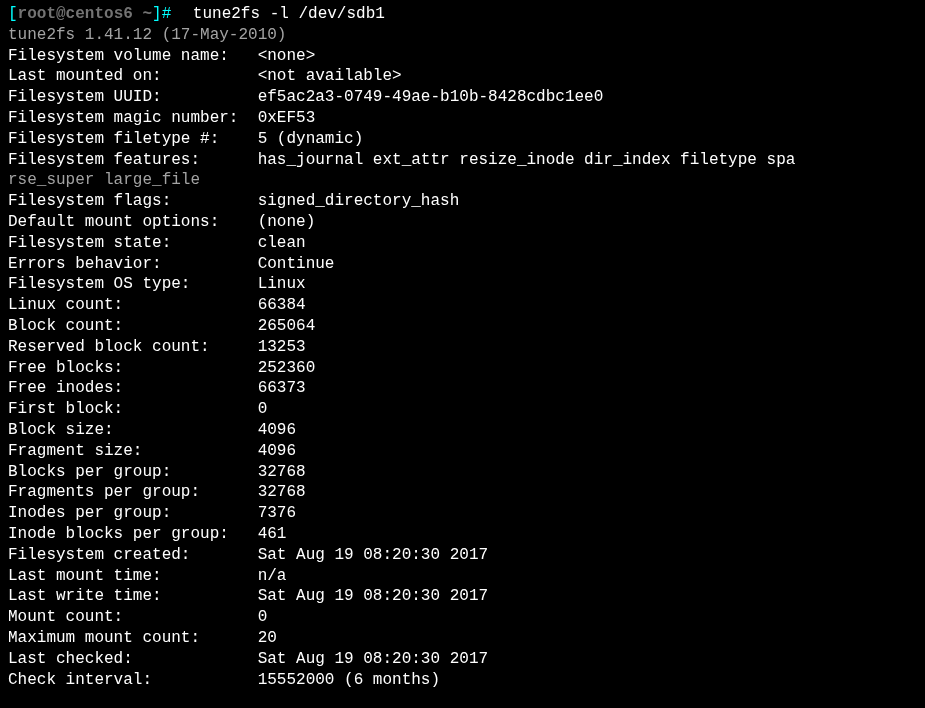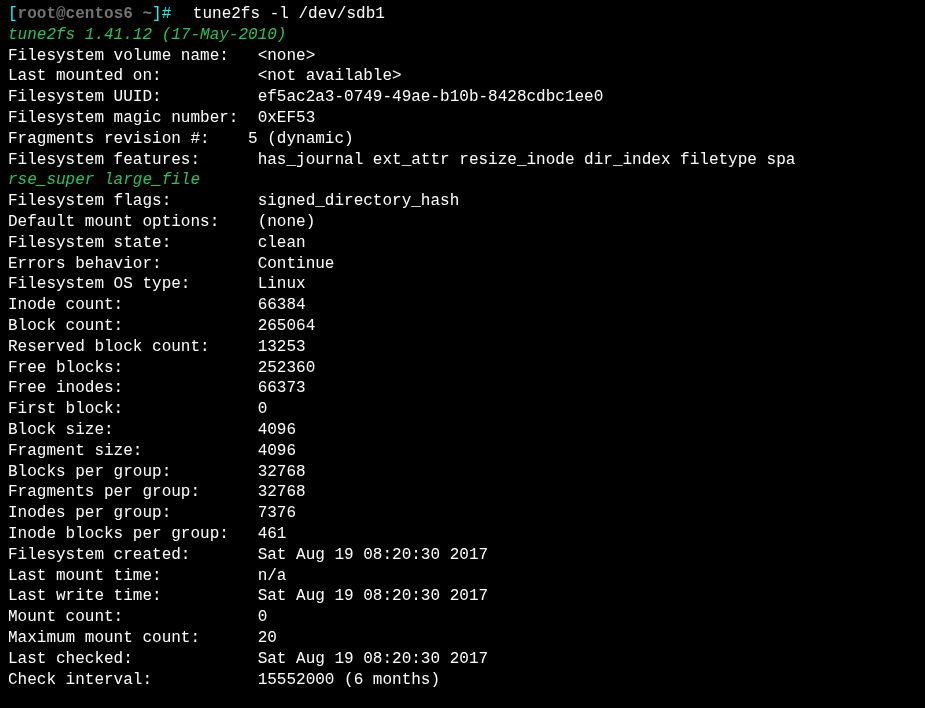--- a/index.html
+++ b/index.html
@@ -30,49 +30,48 @@
     }
     .prompt-hash {
       color: #00ffff;
     }
     .command {
       color: #ffffff;
       margin-left: 12px;
     }
     .output-line {
       white-space: pre;
-      color: #22c55e;
-      font-style: italic;
+      color: #a3a3a3;
     }
     .field-row {
       white-space: pre;
       color: #ffffff;
     }
   </style>
 </head>
 <body>
 
 <div class="prompt-line"><span class="prompt-bracket">[</span><span class="prompt-user">root@centos6 ~</span><span class="prompt-bracket">]</span><span class="prompt-hash"># </span><span class="command">tune2fs -l /dev/sdb1</span></div>
 <div class="output-line">tune2fs 1.41.12 (17-May-2010)</div>
 <div id="fields-container">
     <div class="field-row"><span>Filesystem volume name:   </span><span>&lt;none&gt;</span></div>
     <div class="field-row"><span>Last mounted on:          </span><span>&lt;not available&gt;</span></div>
     <div class="field-row"><span>Filesystem UUID:          </span><span>ef5ac2a3-0749-49ae-b10b-8428cdbc1ee0</span></div>
     <div class="field-row"><span>Filesystem magic number:  </span><span>0xEF53</span></div>
-    <div class="field-row"><span>Fragments revision #:    </span><span>5 (dynamic)</span></div>
+    <div class="field-row"><span>Filesystem filetype #:    </span><span>5 (dynamic)</span></div>
     <div class="field-row"><span>Filesystem features:      </span><span>has_journal ext_attr resize_inode dir_index filetype spa</span></div>
   </div>
 <div class="output-line">rse_super large_file</div>
 <div id="fields2-container">
     <div class="field-row"><span>Filesystem flags:         </span><span>signed_directory_hash</span></div>
     <div class="field-row"><span>Default mount options:    </span><span>(none)</span></div>
     <div class="field-row"><span>Filesystem state:         </span><span>clean</span></div>
     <div class="field-row"><span>Errors behavior:          </span><span>Continue</span></div>
     <div class="field-row"><span>Filesystem OS type:       </span><span>Linux</span></div>
-    <div class="field-row"><span>Inode count:              </span><span>66384</span></div>
+    <div class="field-row"><span>Linux count:              </span><span>66384</span></div>
     <div class="field-row"><span>Block count:              </span><span>265064</span></div>
     <div class="field-row"><span>Reserved block count:     </span><span>13253</span></div>
     <div class="field-row"><span>Free blocks:              </span><span>252360</span></div>
     <div class="field-row"><span>Free inodes:              </span><span>66373</span></div>
     <div class="field-row"><span>First block:              </span><span>0</span></div>
     <div class="field-row"><span>Block size:               </span><span>4096</span></div>
     <div class="field-row"><span>Fragment size:            </span><span>4096</span></div>
     <div class="field-row"><span>Blocks per group:         </span><span>32768</span></div>
     <div class="field-row"><span>Fragments per group:      </span><span>32768</span></div>
     <div class="field-row"><span>Inodes per group:         </span><span>7376</span></div>

